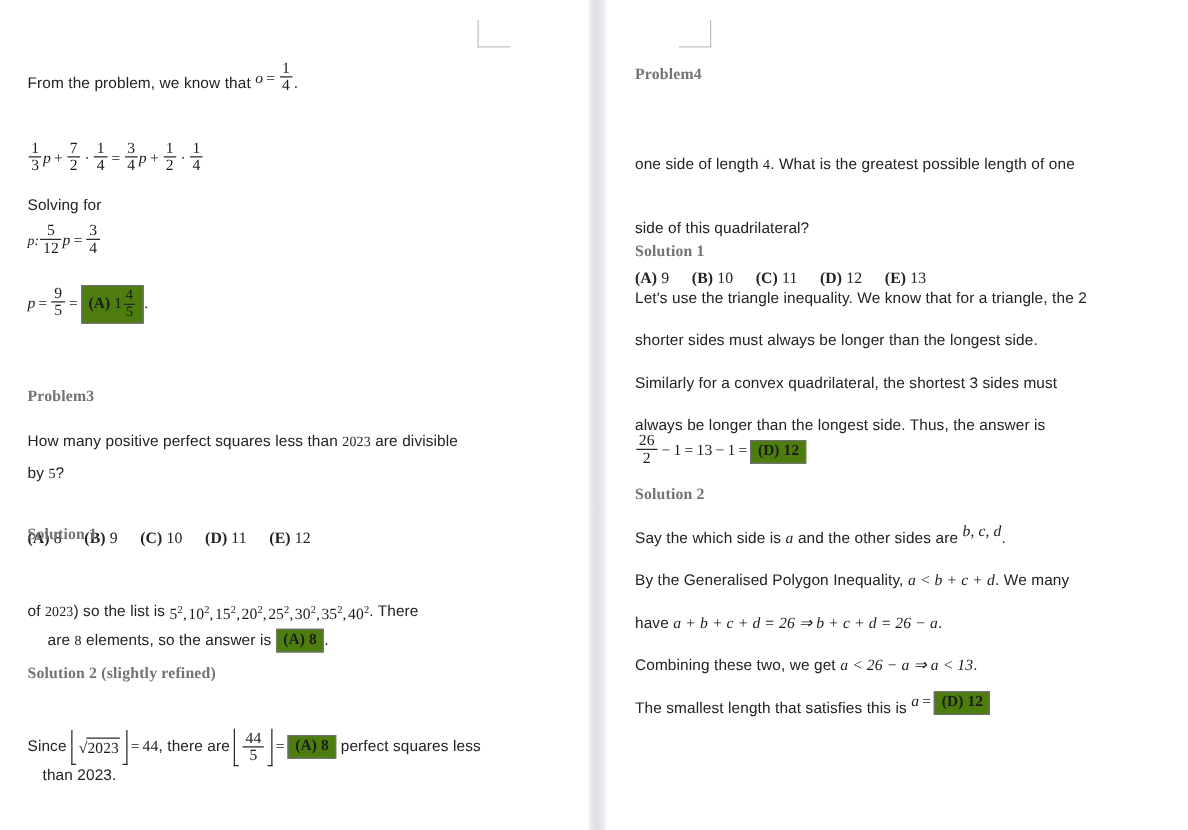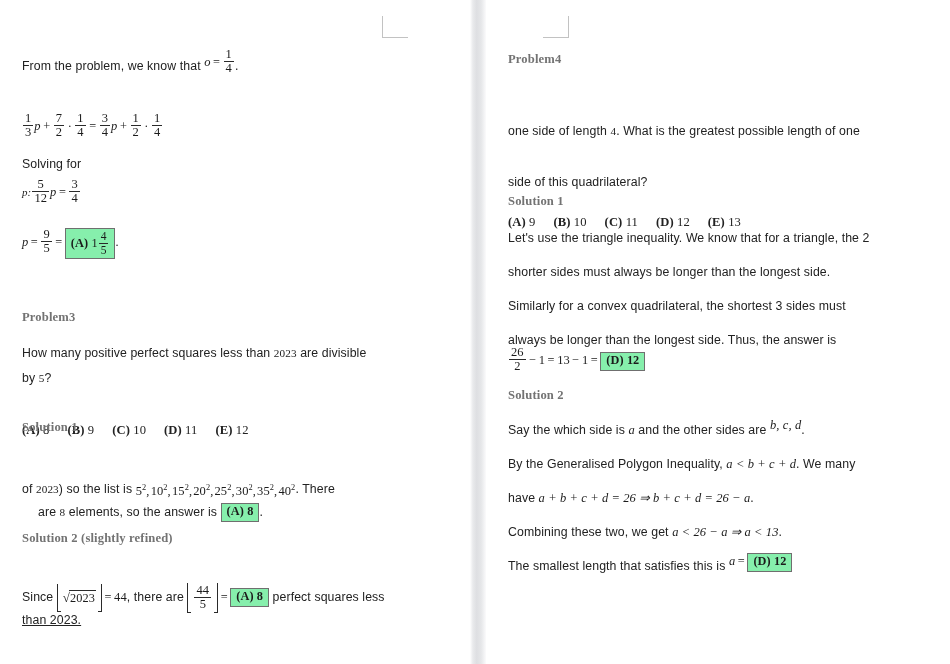--- a/index.html
+++ b/index.html
@@ -119,21 +119,21 @@
   .ans {
     display: inline-block;
     border: 1px solid #6f6f6f;
     padding: 1px 5px 2px 5px;
     font-family: "Liberation Serif", serif;
     font-style: normal;
     font-size: 12.3px;
     line-height: 1.12;
     vertical-align: middle;
     color: #1b1b1b;
-    background: #86efac;
+    background: #4d7c0f;
   }
   .ans b { font-weight: bold; }
   .floor-l, .floor-r {
     display: inline-block;
     width: 4px;
     vertical-align: middle;
     position: relative;
   }
   .floor-l::before, .floor-r::before {
     content: "";
@@ -253,21 +253,21 @@
                 <span class="frac" style="vertical-align:middle;">
                   <span class="num">44</span>
                   <span class="den">5</span>
                 </span>
               </span>
               <span class="floor-r"></span>
             </span><span class="mop">=</span><span class="ans"><b>(A)</b>&nbsp;<b>8</b></span></span>
         <span>perfect squares less</span>
       </div>
 
-      <div class="blk" style="top:608px; left:0;text-decoration:underline;">than 2023.</div>
+      <div class="blk" style="top:608px; left:12px;">than 2023.</div>
 
     </div>
   </div>
 
   <div class="page-gap"></div>
 
   <div class="page page-right">
     <div class="col-body">
 
       <div class="heading" style="top:52px; left:0;">Problem4</div>

